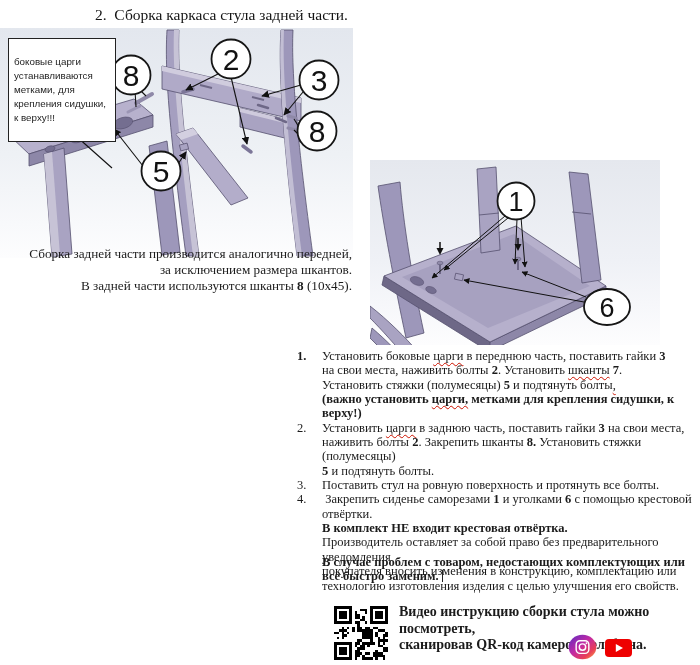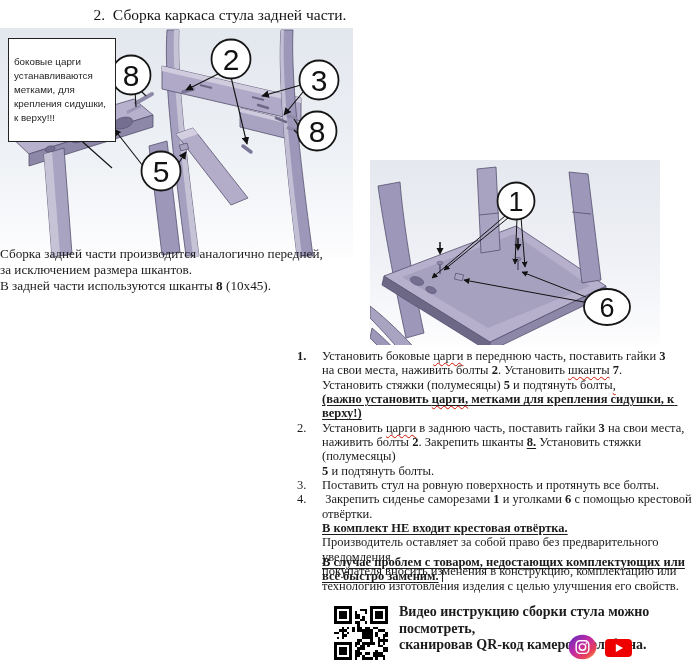--- a/index.html
+++ b/index.html
@@ -1,43 +1,43 @@
 <!DOCTYPE html>
 <html><head>
 <meta charset="utf-8">
 <style>
   html,body{margin:0;padding:0;background:#ffffff;}
   .canvas{position:relative;width:700px;height:665px;background:#ffffff;overflow:hidden;
           font-family:"Liberation Serif",serif;color:#1b1b1b;}
   .abs{position:absolute;}
   .title{position:absolute;font-size:15.5px;white-space:pre;color:#141414;}
-  #sec2-title{left:80px;top:6px;width:280px;text-align:center;}
+  #sec2-title{left:68px;top:6px;width:280px;text-align:right;}
   #sec3-title{left:408px;top:137px;margin-top:29px;}
   
   #diagram-back{left:0;top:28px;}
   #diagram-seat{left:370px;top:160px;}
   
   .note-box{position:absolute;left:8px;top:38px;width:96px;background:#fff;border:1.4px solid #222;
             padding:16px 5px;font-family:"Liberation Sans",sans-serif;font-size:9.8px;line-height:1.42;
             color:#1d1d1d;}
   
-  #back-note{left:0;top:246px;width:352px;text-align:left;font-size:13.2px;}
+  #back-note{left:0;top:246px;width:352px;text-align:right;font-size:13.2px;}
   #back-note .tline{line-height:16.2px;}
   
   #instructions{left:297px;top:349px;width:403px;font-size:12.5px;}
   #instructions .tline{line-height:14.35px;}
   #warranty{left:322px;top:555px;width:378px;font-size:12.5px;}
   #warranty .tline{line-height:14.35px;}
   #footer-text{left:399px;top:604px;width:300px;font-size:14px;font-weight:bold;}
   #footer-text .tline{line-height:16.5px;}
   .tline{white-space:pre-wrap;}
   .num{display:inline-block;width:25px;}
   .cont{padding-left:25px;}
   .b{font-weight:bold;}
-  .u{text-decoration:underline;text-decoration-thickness:1.2px;text-underline-offset:2px;}
+  .u{text-decoration-thickness:1.2px;text-underline-offset:2px;}
   .sp{text-decoration-line:underline;text-decoration-style:wavy;text-decoration-color:#cc1100;
       text-decoration-thickness:1px;text-decoration-skip-ink:none;text-underline-offset:2px;}
   .vbar{display:inline-block;width:0;height:12px;border-left:1.6px solid #222;margin-left:3px;
         vertical-align:-2px;}
   
   #qr-code{position:absolute;left:333px;top:606px;}
   .icon-btn{position:absolute;}
   svg text.callout-digit{font-family:"Liberation Sans",sans-serif;fill:#111;}
 </style>
 </head>

